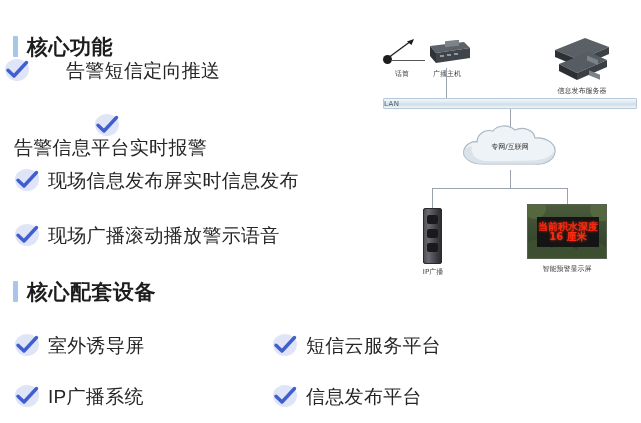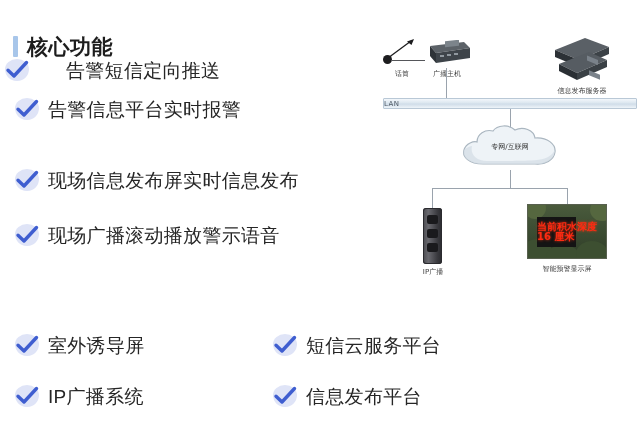--- a/index.html
+++ b/index.html
@@ -82,21 +82,21 @@
   .check-label {
     font-size: 19px;
     color: #262626;
     white-space: nowrap;
     line-height: 1;
     letter-spacing: 0.3px;
   }
 
   
   #item-fn-0 { left: 4px; top: 55px; gap: 28px; }
-  #item-fn-1 { left: 14px; top: 94px; }
+  #item-fn-1 { left: 14px; top: 112px; flex-direction: column; }
   #item-fn-2 { left: 14px; top: 165px; }
   #item-fn-3 { left: 14px; top: 220px; }
 
   
   #item-eq-0 { left: 14px;  top: 330px; }
   #item-eq-1 { left: 14px;  top: 381px; }
   #item-eq-2 { left: 272px; top: 330px; }
   #item-eq-3 { left: 272px; top: 381px; }
 
   
@@ -233,26 +233,27 @@
     height: 55px;
     background: linear-gradient(to bottom, #4a5a3c 0%, #3e4f34 40%, #2f3d28 100%);
     border: 1px solid #58604f;
     box-sizing: border-box;
     overflow: hidden;
   }
   #led-inner {
     position: absolute;
     left: 9px;
     top: 12px;
-    width: 39px;
+    width: 62px;
     height: 30px;
     background: #141414;
     display: flex;
     flex-direction: column;
     justify-content: center;
+    align-items: center;
   }
   .led-line {
     color: #ff2a12;
     font-size: 10px;
     font-weight: bold;
     line-height: 1.05;
     white-space: nowrap;
     text-shadow: 0 0 3px rgba(255,60,20,0.85);
     font-family: "DejaVu Sans", sans-serif;
   }
@@ -306,20 +307,24 @@
   <div class="check-item" id="item-fn-3">
     <span class="check-icon">
       <span class="halo"></span>
       <svg width="26" height="26" viewBox="0 0 26 26">
           <path d="M4 13.2 L10 19 L22.5 5.5" fill="none" stroke="#3f5ed0" stroke-width="3.4" stroke-linecap="round" stroke-linejoin="round"></path>
         </svg>
     </span>
     <span class="check-label">现场广播滚动播放警示语音</span>
   </div>
 
+  <div class="section-header" id="header-core-equipment">
+    <span class="accent-bar"></span>
+    <span class="section-title">核心配套设备</span>
+  </div>
 
   <div class="check-item" id="item-eq-0">
     <span class="check-icon">
       <span class="halo"></span>
       <svg width="26" height="26" viewBox="0 0 26 26">
           <path d="M4 13.2 L10 19 L22.5 5.5" fill="none" stroke="#3f5ed0" stroke-width="3.4" stroke-linecap="round" stroke-linejoin="round"></path>
         </svg>
     </span>
     <span class="check-label">室外诱导屏</span>
   </div>

